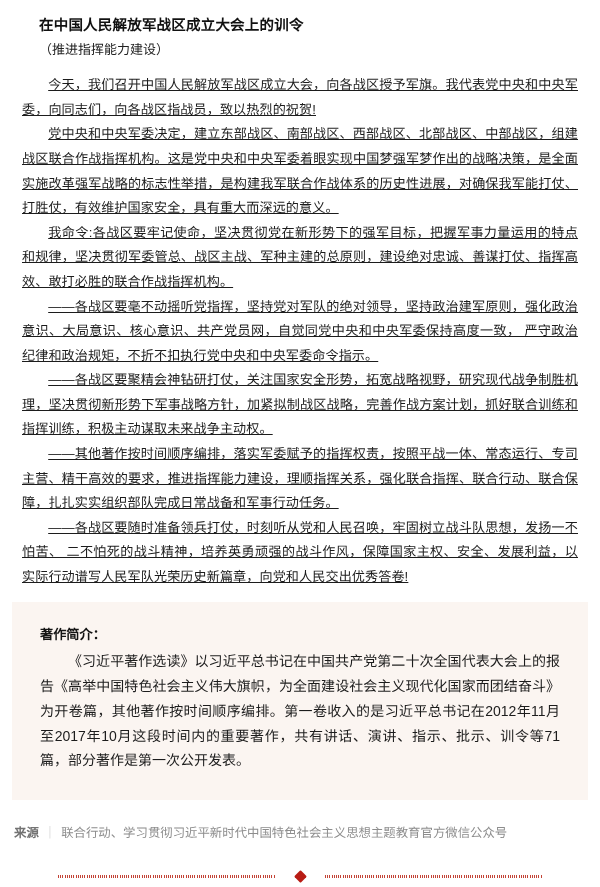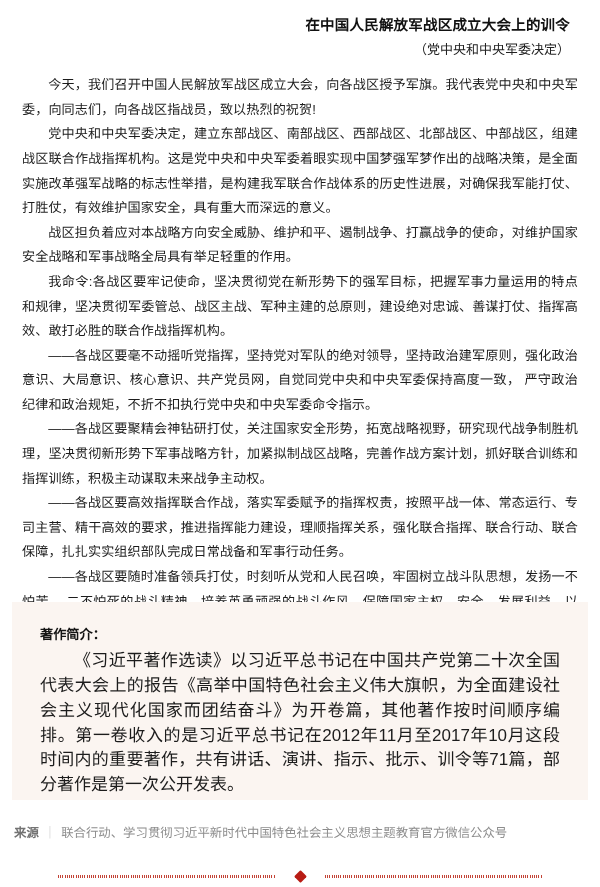--- a/index.html
+++ b/index.html
@@ -20,22 +20,22 @@
   .page {
     width: 600px;
     height: 887px;
     box-sizing: border-box;
     position: relative;
     background: #ffffff;
   }
 
   
   .title-block {
-    padding: 14px 30px 0 30px;
-    text-align: right;
+    padding: 14px 30px 0 39px;
+    text-align: left;
   }
   .doc-title {
     font-size: 14.5px;
     font-weight: bold;
     line-height: 1.55;
     letter-spacing: 0.2px;
     color: #111111;
     margin: 0;
   }
   .doc-date {
@@ -52,20 +52,21 @@
   }
   .para {
     font-size: 13.1px;
     line-height: 24.6px;
     color: #1c1c1c;
     margin: 0;
     text-align: justify;
     text-justify: inter-ideograph;
     text-indent: 2em;
     letter-spacing: 0.1px;
+    text-decoration: underline;
   }
 
   
   .callout {
     position: absolute;
     left: 12px;
     top: 602px;
     width: 576px;
     height: 198px;
     box-sizing: border-box;
@@ -74,21 +75,21 @@
   }
   .callout-heading {
     font-size: 13.2px;
     font-weight: bold;
     color: #141414;
     line-height: 1.6;
     margin: 0 0 4px 0;
     text-indent: 0;
   }
   .callout-para {
-    font-size: 17px;
+    font-size: 14px;
     line-height: 24.8px;
     color: #1c1c1c;
     margin: 0;
     text-align: justify;
     text-justify: inter-ideograph;
     text-indent: 2em;
   }
 
   
   .footer {
@@ -148,31 +149,30 @@
     flex: 0 0 auto;
   }
 </style>
 </head>
 <body>
 
 <div class="page">
 
   <div class="title-block">
     <h1 class="doc-title">在中国人民解放军战区成立大会上的训令</h1>
-    <div class="doc-date">（党中央和中央军委决定）</div>
+    <div class="doc-date">（推进指挥能力建设）</div>
   </div>
 
   <div class="body-block">
     <p class="para">今天，我们召开中国人民解放军战区成立大会，向各战区授予军旗。我代表党中央和中央军委，向同志们，向各战区指战员，致以热烈的祝贺!</p>
     <p class="para">党中央和中央军委决定，建立东部战区、南部战区、西部战区、北部战区、中部战区，组建战区联合作战指挥机构。这是党中央和中央军委着眼实现中国梦强军梦作出的战略决策，是全面实施改革强军战略的标志性举措，是构建我军联合作战体系的历史性进展，对确保我军能打仗、打胜仗，有效维护国家安全，具有重大而深远的意义。</p>
-    <p class="para">战区担负着应对本战略方向安全威胁、维护和平、遏制战争、打赢战争的使命，对维护国家安全战略和军事战略全局具有举足轻重的作用。</p>
     <p class="para">我命令:各战区要牢记使命，坚决贯彻党在新形势下的强军目标，把握军事力量运用的特点和规律，坚决贯彻军委管总、战区主战、军种主建的总原则，建设绝对忠诚、善谋打仗、指挥高效、敢打必胜的联合作战指挥机构。</p>
     <p class="para">——各战区要毫不动摇听党指挥，坚持党对军队的绝对领导，坚持政治建军原则，强化政治意识、大局意识、核心意识、共产党员网，自觉同党中央和中央军委保持高度一致， 严守政治纪律和政治规矩，不折不扣执行党中央和中央军委命令指示。</p>
     <p class="para">——各战区要聚精会神钻研打仗，关注国家安全形势，拓宽战略视野，研究现代战争制胜机理，坚决贯彻新形势下军事战略方针，加紧拟制战区战略，完善作战方案计划，抓好联合训练和指挥训练，积极主动谋取未来战争主动权。</p>
-    <p class="para">——各战区要高效指挥联合作战，落实军委赋予的指挥权责，按照平战一体、常态运行、专司主营、精干高效的要求，推进指挥能力建设，理顺指挥关系，强化联合指挥、联合行动、联合保障，扎扎实实组织部队完成日常战备和军事行动任务。</p>
+    <p class="para">——其他著作按时间顺序编排，落实军委赋予的指挥权责，按照平战一体、常态运行、专司主营、精干高效的要求，推进指挥能力建设，理顺指挥关系，强化联合指挥、联合行动、联合保障，扎扎实实组织部队完成日常战备和军事行动任务。</p>
     <p class="para">——各战区要随时准备领兵打仗，时刻听从党和人民召唤，牢固树立战斗队思想，发扬一不怕苦、 二不怕死的战斗精神，培养英勇顽强的战斗作风，保障国家主权、安全、发展利益，以实际行动谱写人民军队光荣历史新篇章，向党和人民交出优秀答卷!</p>
   </div>
 
   <div class="callout">
     <div class="callout-heading">著作简介：</div>
     <p class="callout-para">《习近平著作选读》以习近平总书记在中国共产党第二十次全国代表大会上的报告《高举中国特色社会主义伟大旗帜，为全面建设社会主义现代化国家而团结奋斗》为开卷篇，其他著作按时间顺序编排。第一卷收入的是习近平总书记在2012年11月至2017年10月这段时间内的重要著作，共有讲话、演讲、指示、批示、训令等71篇，部分著作是第一次公开发表。</p>
   </div>
 
   <div class="footer">
     <div class="source-line">

